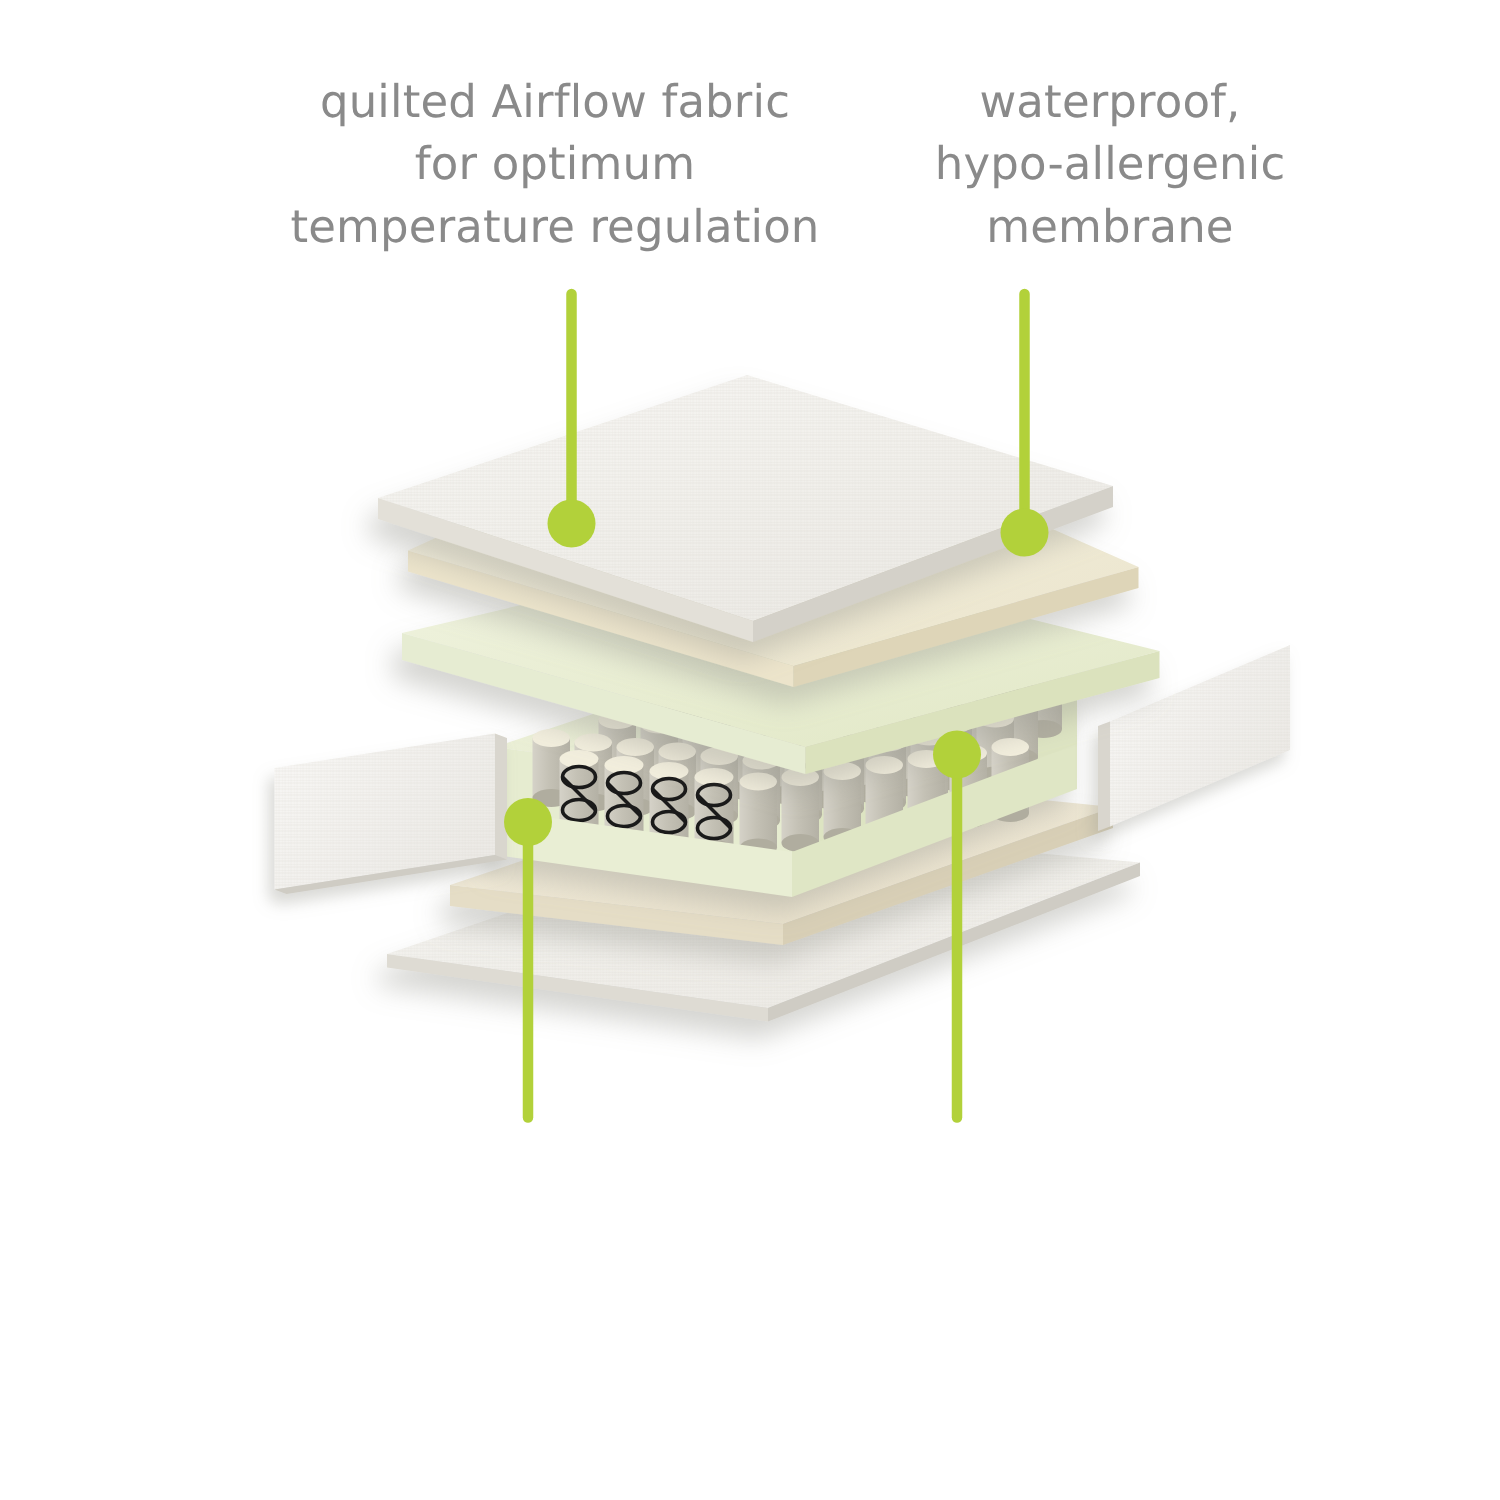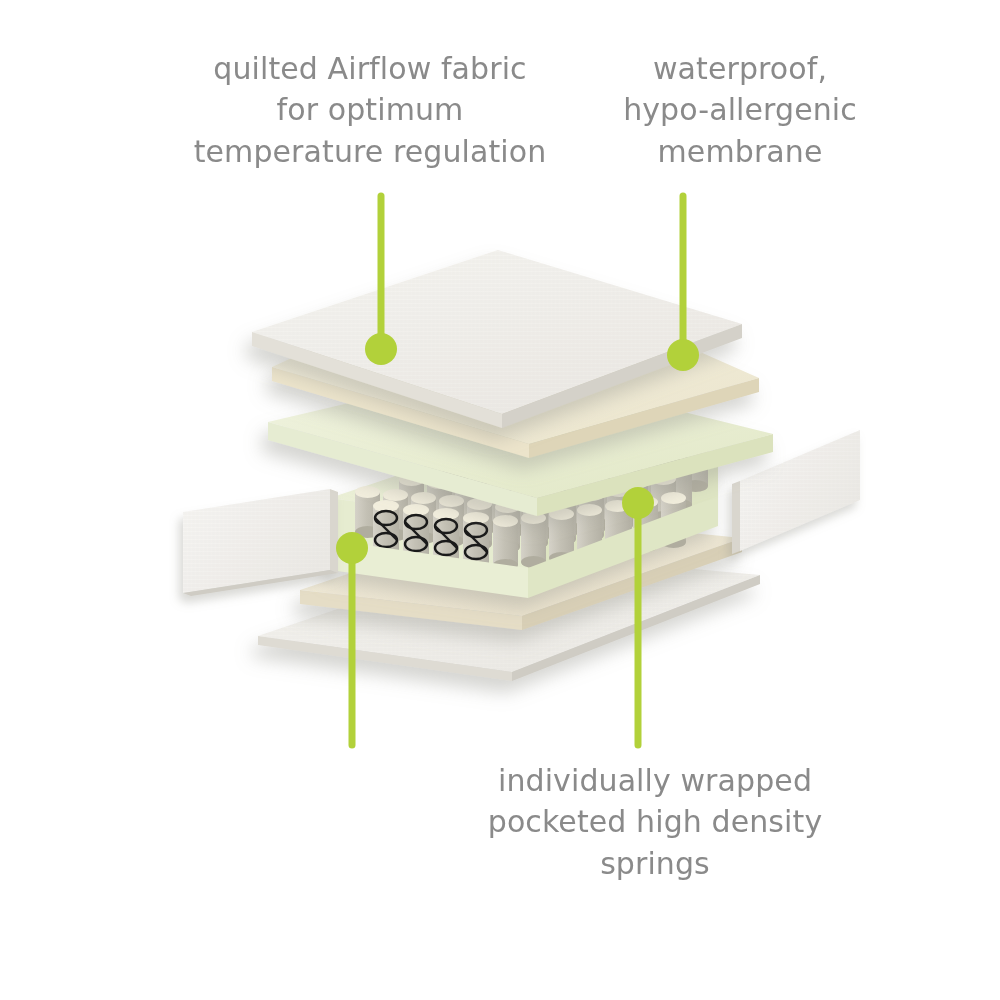--- a/index.html
+++ b/index.html
@@ -433,17 +433,14 @@
 
   <div class="label" id="label-top-left">quilted Airflow fabric
 for optimum
 temperature regulation</div>
 
   <div class="label" id="label-top-right">waterproof,
 hypo-allergenic
 membrane</div>
 
 
-  <div class="label" id="label-bottom-right">individually wrapped
-pocketed high density
-springs</div>
 
 </div>
 
 </body></html>

